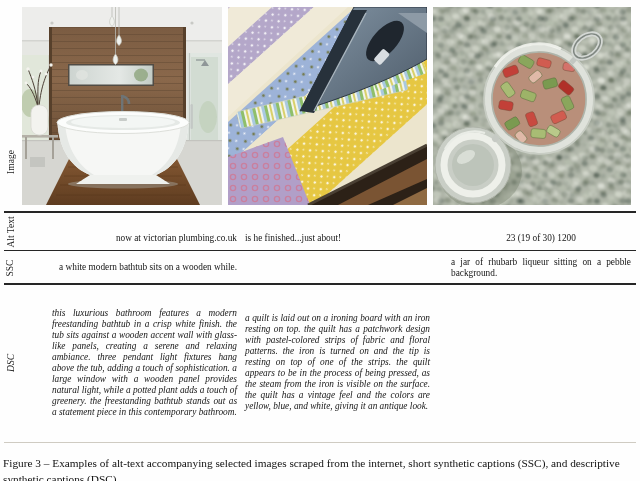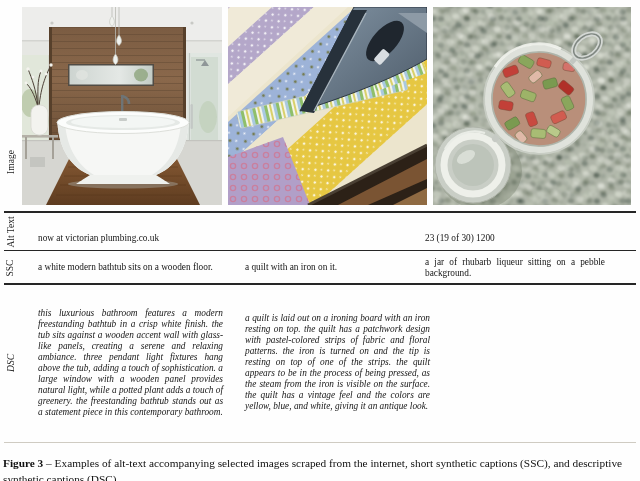--- a/index.html
+++ b/index.html
@@ -22,37 +22,37 @@
   
   .vlab{position:absolute;left:0;top:0;width:21px;height:100%;
         display:flex;align-items:center;justify-content:center;}
   .vlab span{transform:rotate(-90deg);white-space:nowrap;font-size:9.5px;color:#1b1b1b;}
   .vlab-image{align-items:flex-end;}
   .vlab-image span{margin-bottom:38px;}
 
   
   .cell{position:absolute;top:0;height:100%;display:flex;align-items:center;}
   .cell p{margin:0;font-size:9.3px;line-height:11px;text-align:justify;}
-  .c1{left:38px;width:185px;}
+  .c1{left:52px;width:185px;justify-content:flex-end;}
   .c2{left:245px;width:185px;}
-  .c3{left:425px;width:180px;}
+  .c3{left:451px;width:180px;justify-content:center;}
   .row-alt .cell{align-items:flex-end;padding-bottom:6px;box-sizing:border-box;}
   .row-alt .cell p{text-align:left;}
 
   
   .imgbox{position:absolute;top:0;height:198px;}
   .i1{left:22px;width:200px;}
   .i2{left:228px;width:199px;}
   .i3{left:433px;width:198px;}
   .imgbox svg{display:block;width:100%;height:100%;}
 
   
   .caption{position:absolute;left:3px;top:445px;width:634px;
            font-size:11.3px;line-height:15.5px;color:#101010;}
-  .caption b{font-weight:bold;}
+  .caption b{font-weight:normal;}
 </style>
 </head>
 <body>
 
 <div class="page">
 
   <div class="row row-image">
     <div class="vlab vlab-image">
       <span>Image</span>
     </div>
@@ -309,36 +309,36 @@
 
   <div class="rule rule1"></div>
 
   <div class="row row-alt">
     <div class="vlab">
       <span>Alt Text</span>
     </div>
     <div class="cell c1">
         <p>now at victorian plumbing.co.uk</p>
       </div>
+    <div class="cell c2">
+        <p>is he finished...just about!</p>
+      </div>
     <div class="cell c3">
         <p>23 (19 of 30) 1200</p>
       </div>
   </div>
 
   <div class="rule rule2"></div>
 
   <div class="row row-ssc">
     <div class="vlab">
       <span>SSC</span>
     </div>
     <div class="cell c1">
-        <p>a white modern bathtub sits on a wooden floor.</p>
-      </div>
-    <div class="cell c2">
-        <p>a quilt with an iron on it.</p>
+        <p>a white modern bathtub sits on a wooden while.</p>
       </div>
     <div class="cell c3">
         <p>a jar of rhubarb liqueur sitting on a pebble background.</p>
       </div>
   </div>
 
   <div class="rule rule3"></div>
 
   <div class="row row-dsc">
     <div class="vlab">

